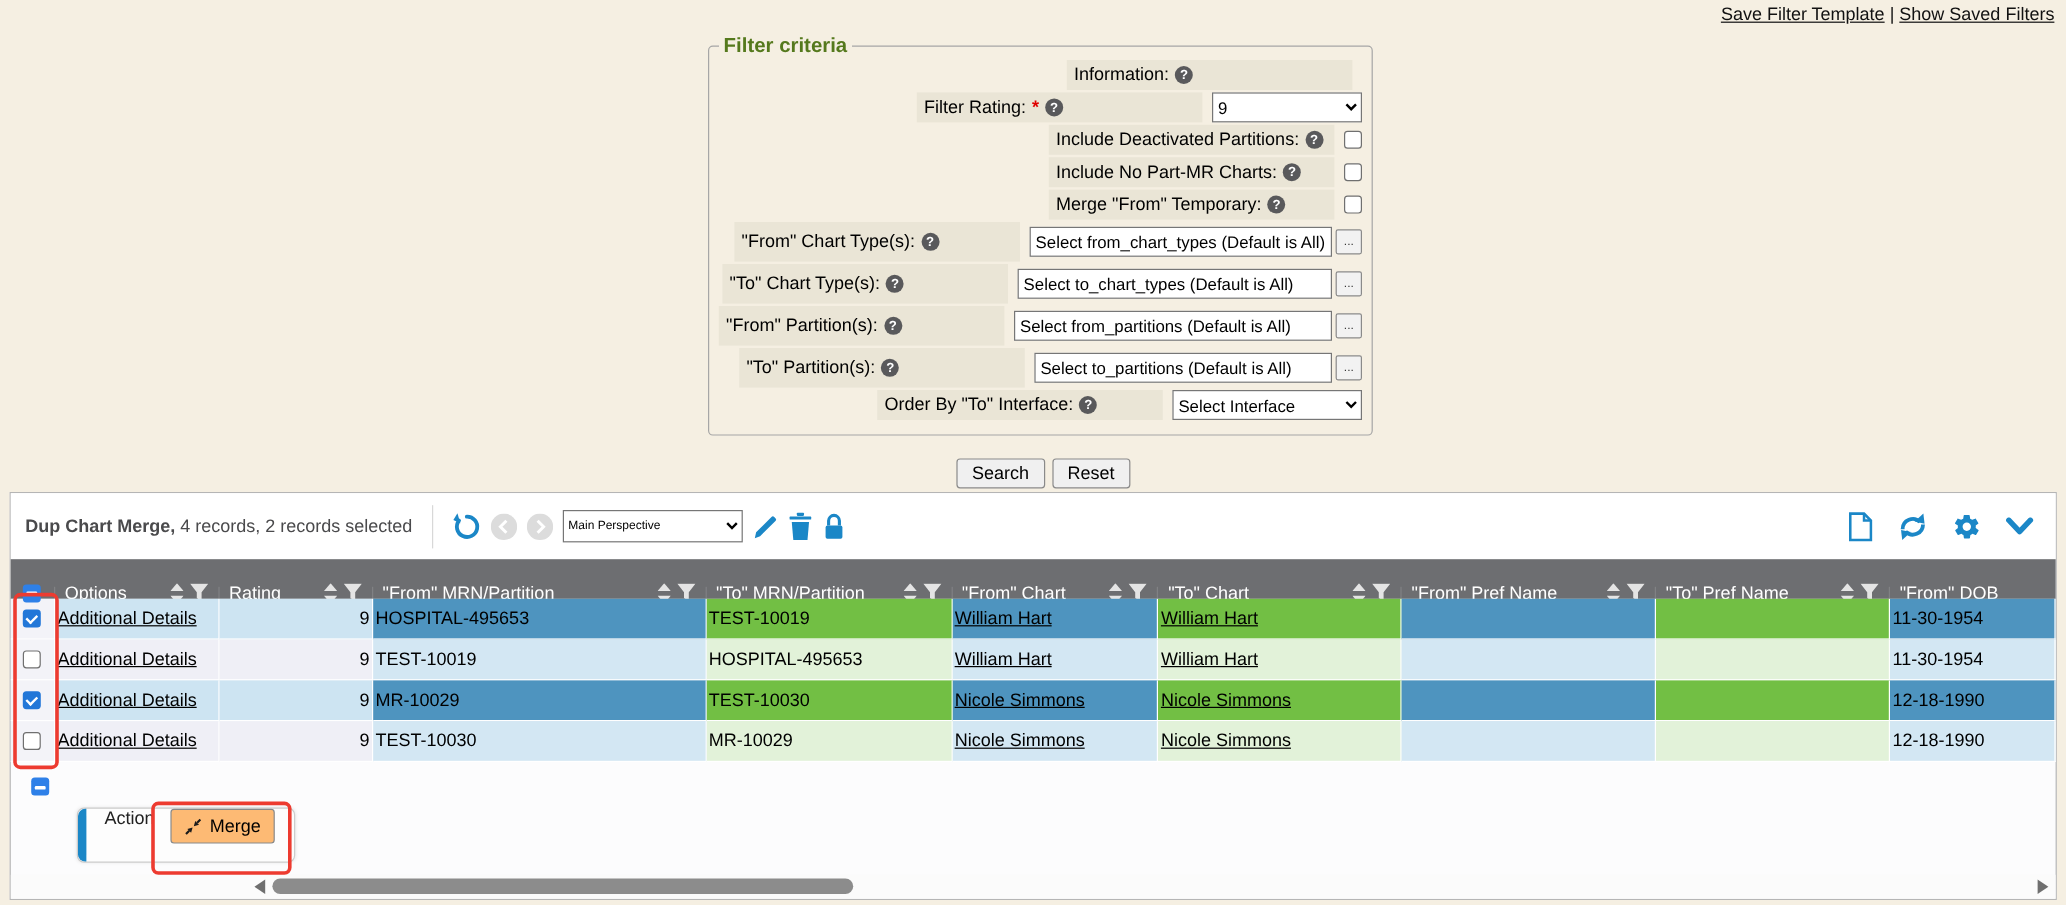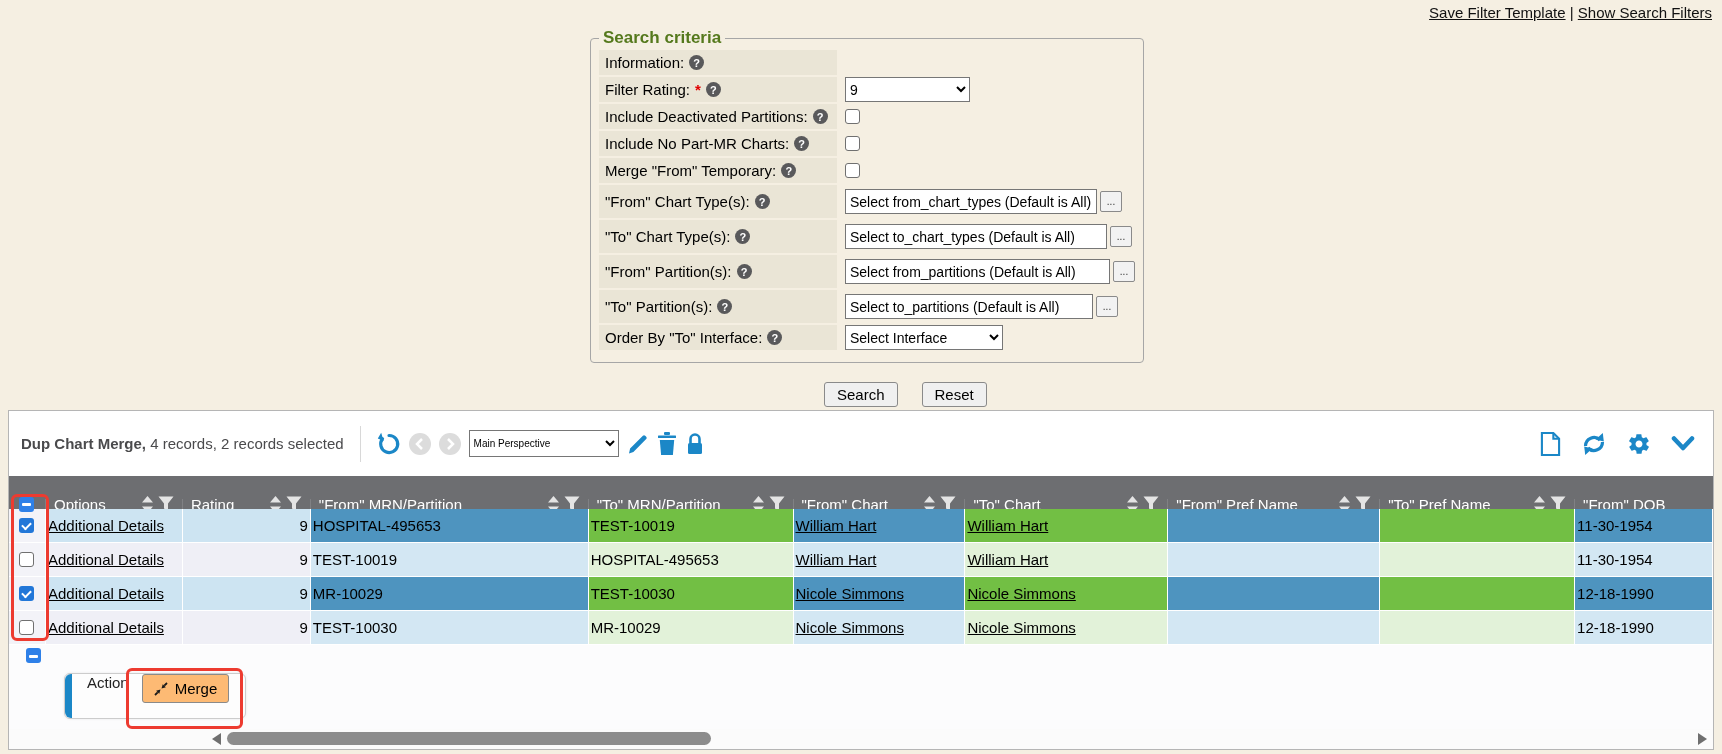--- a/index.html
+++ b/index.html
@@ -12,21 +12,21 @@
   
   .top-links { position:absolute; top:4px; right:10px; font-size:15px; color:#111; white-space:nowrap; }
   .tlink { text-decoration:underline; cursor:pointer; }
 
   
   fieldset.criteria {
     position:absolute; left:590px; top:28px; width:548px;
     border:1px solid #A6A6A6; border-radius:4px; padding:2px 8px 10px 8px;
   }
   fieldset.criteria legend { font-size:17px; font-weight:bold; color:#55791D; padding:0 4px; }
-  .crow { display:flex; align-items:stretch; margin-bottom:2px; }
+  .crow { display:flex; align-items:stretch; margin-bottom:2px;justify-content:flex-end; }
   .clabel {
     width:238px; background:#EAE5D6; display:flex; align-items:center; gap:5px;
     padding:0 6px; font-size:15px; min-height:25px;
   }
   .crow.tall .clabel { min-height:33px; }
   .cctrl { display:flex; align-items:center; margin-left:8px; gap:3px; }
   .req { color:#E00000; font-weight:bold; font-size:15px; }
   .help {
     width:15px; height:15px; min-width:15px; border-radius:50%; background:#59595B; color:#fff;
     font-size:11px; font-weight:bold; display:inline-flex; align-items:center; justify-content:center; cursor:pointer;
@@ -36,29 +36,29 @@
   select.iface { width:158px; }
   select.persp { width:150px; height:27px; font-size:10px; border:1px solid #767676; }
   input.seltext { height:25px; border:1px solid #767676; font-size:14px; padding:0 4px; font-family:inherit; }
   .wa{ width:252px } .wb{ width:262px } .wc{ width:265px } .wd{ width:248px }
   .dots {
     width:22px; height:21px; font-size:10px; line-height:1; border:1px solid #8A8A8A;
     background:#F2F2F2; border-radius:2px; cursor:pointer; color:#333;
   }
 
   
-  .form-buttons { position:absolute; left:824px; top:382px; display:flex; gap:24px; }
+  .form-buttons { position:absolute; left:797px; top:382px; display:flex; gap:6px; }
   .form-buttons button, .merge-btn {
     font-size:15px; font-family:inherit; padding:3px 12px; background:#F0F0F0;
     border:1px solid #8A8A8A; border-radius:3px; cursor:pointer; color:#000;
   }
 
   
   .grid { position:absolute; left:8px; top:410px; width:1706px; height:340px; background:#FCFCFD; border:1px solid #B5B5B5; }
-  .toolbar { height:65px; display:flex; align-items:center; padding:0 12px; gap:8px; background:#fff; }
+  .toolbar { height:55px; display:flex; align-items:center; padding:0 12px; gap:8px; background:#fff; }
   .gtitle { font-size:15px; color:#4A4A4C; white-space:nowrap; }
   .vsep { width:1px; height:36px; background:#D8D8D8; margin:0 8px; }
   .icon-btn { display:inline-flex; align-items:center; justify-content:center; cursor:pointer; }
   .spacer { flex:1; }
   .right-icons { display:flex; align-items:center; gap:20px; margin-right:6px; }
 
   .thead { display:flex; height:33px; background:#6D6E71; }
   .hcell { display:flex; align-items:center; gap:5px; padding:0 8px; border-right:1px solid #808184; color:#fff; font-size:15px;margin-top:23px; }
   .hcell .hlabel { flex:1; white-space:nowrap; overflow:hidden; }
   .center { justify-content:center; padding:0; }
@@ -119,25 +119,25 @@
 
   
   .red-box { position:absolute; border:3px solid #ED3B30; border-radius:6px; pointer-events:none; }
   .red1 { left:11px; top:494px; width:38px; height:147px; }
   .red2 { left:126px; top:668px; width:117px; height:61px; }
 </style>
 </head>
 <body>
 
 <div class="top-links">
-  <span class="tlink">Save Filter Template</span><span> | </span><span class="tlink">Show Search Filters</span>
+  <span class="tlink">Save Filter Template</span><span> | </span><span class="tlink">Show Saved Filters</span>
 </div>
 
 <fieldset class="criteria">
-  <legend>Search criteria</legend>
+  <legend>Filter criteria</legend>
 
   <div class="crow">
     <div class="clabel">
       <span>Information:</span>
       <span class="help">?</span>
     </div>
     <div class="cctrl"></div>
   </div>
 
   <div class="crow">

